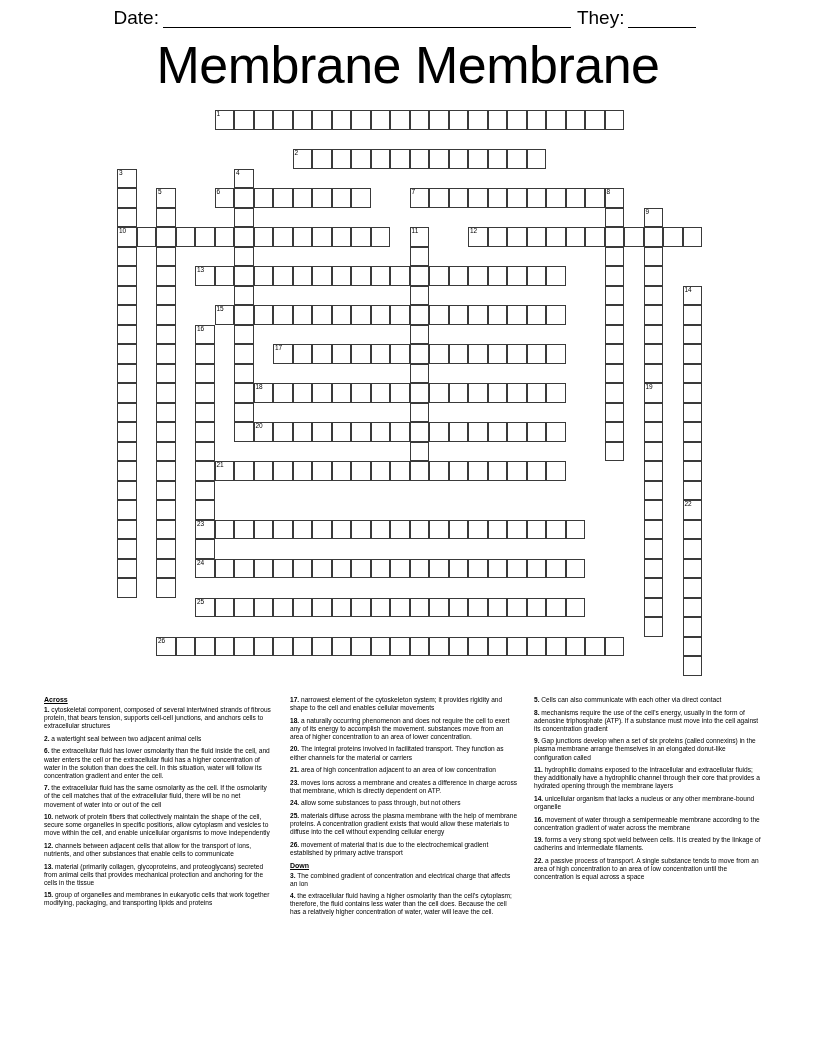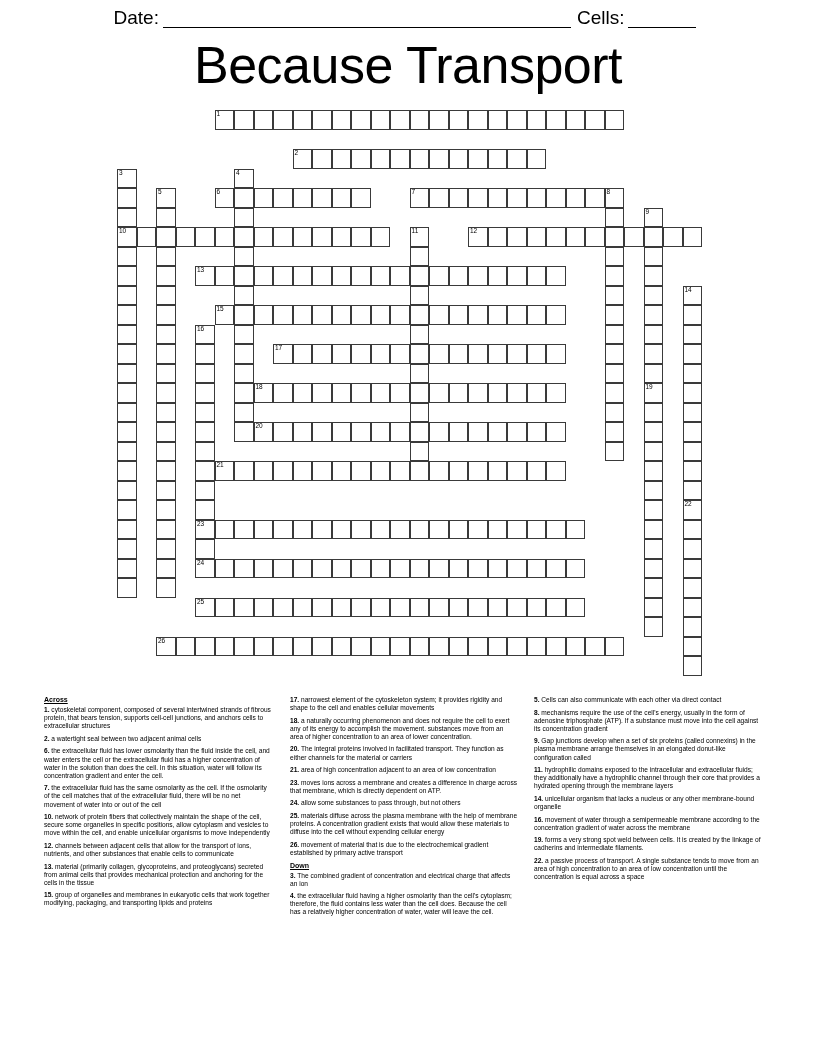--- a/index.html
+++ b/index.html
@@ -72,25 +72,25 @@
   .clue b{font-weight:bold;}
 </style>
 </head>
 <body>
 
 <div class="page">
 
   <div class="nameline">
     <span class="nm-label">Date:</span>
     <span class="nm-rule long"></span>
-    <span class="nm-label">Cells:</span>
+    <span class="nm-label">They:</span>
     <span class="nm-rule short"></span>
   </div>
 
-  <div class="title">Because Transport</div>
+  <div class="title">Membrane Membrane</div>
 
   <div id="grid">
       <div class="cell" style="left: 97.5px; top: 0px;">
         <span class="num">1</span>
       </div>
       <div class="cell" style="left: 117px; top: 0px;"></div>
       <div class="cell" style="left: 136.5px; top: 0px;"></div>
       <div class="cell" style="left: 156px; top: 0px;"></div>
       <div class="cell" style="left: 175.5px; top: 0px;"></div>
       <div class="cell" style="left: 195px; top: 0px;"></div>

